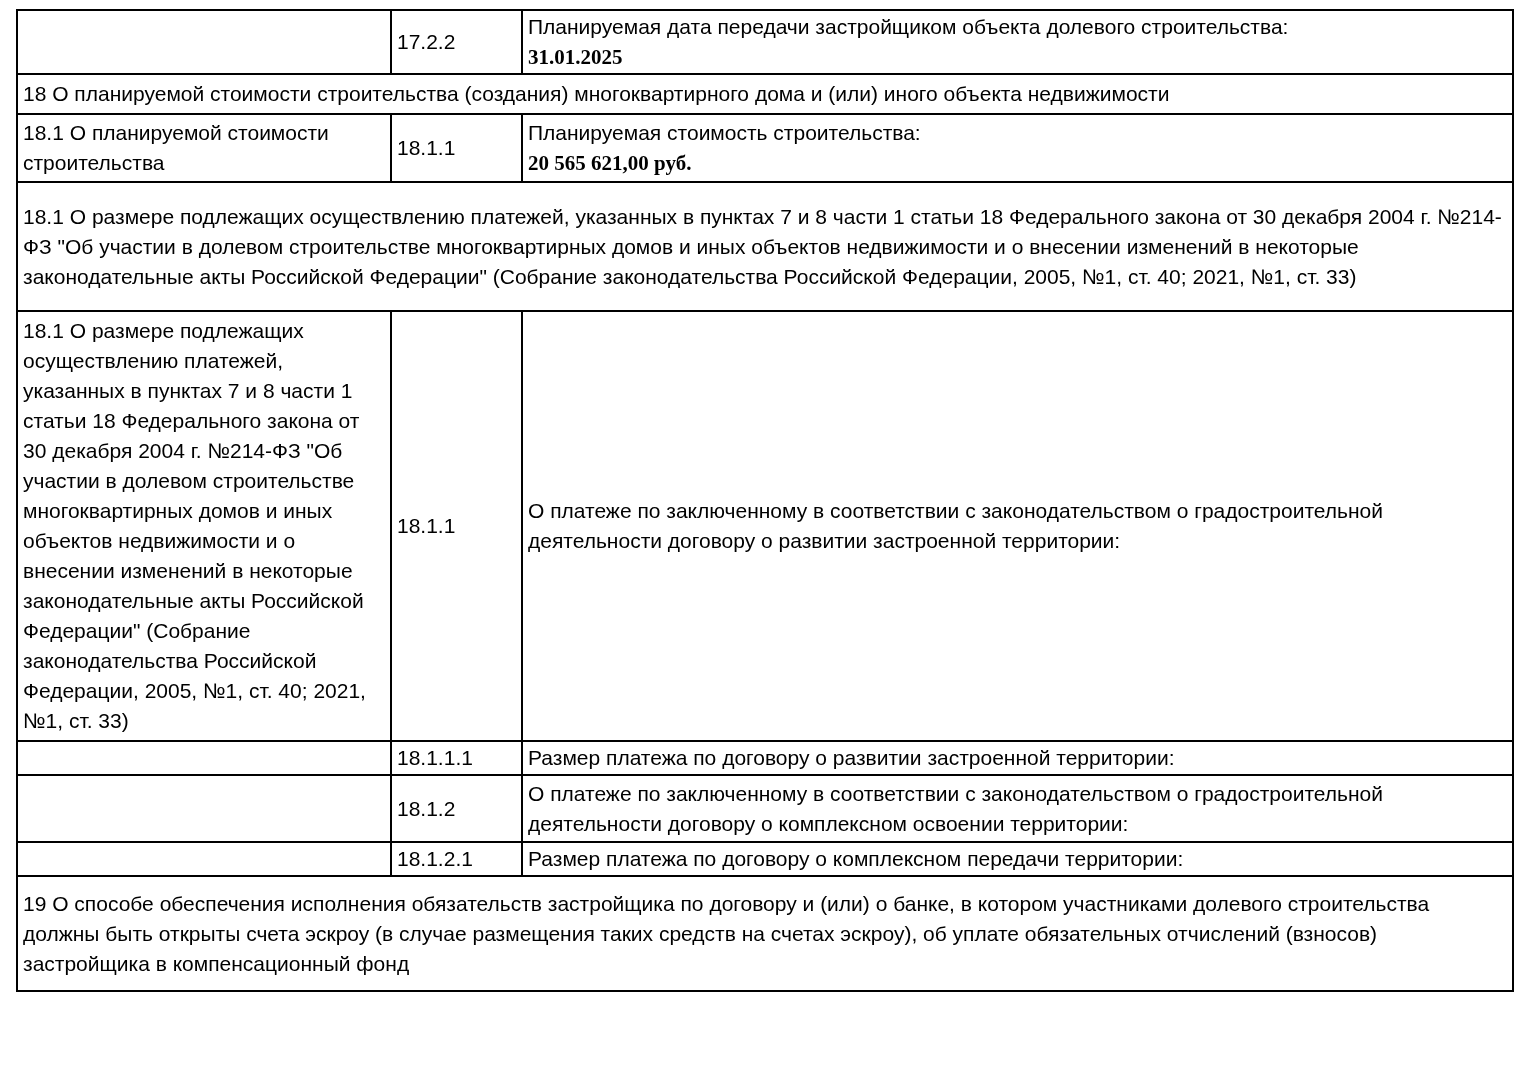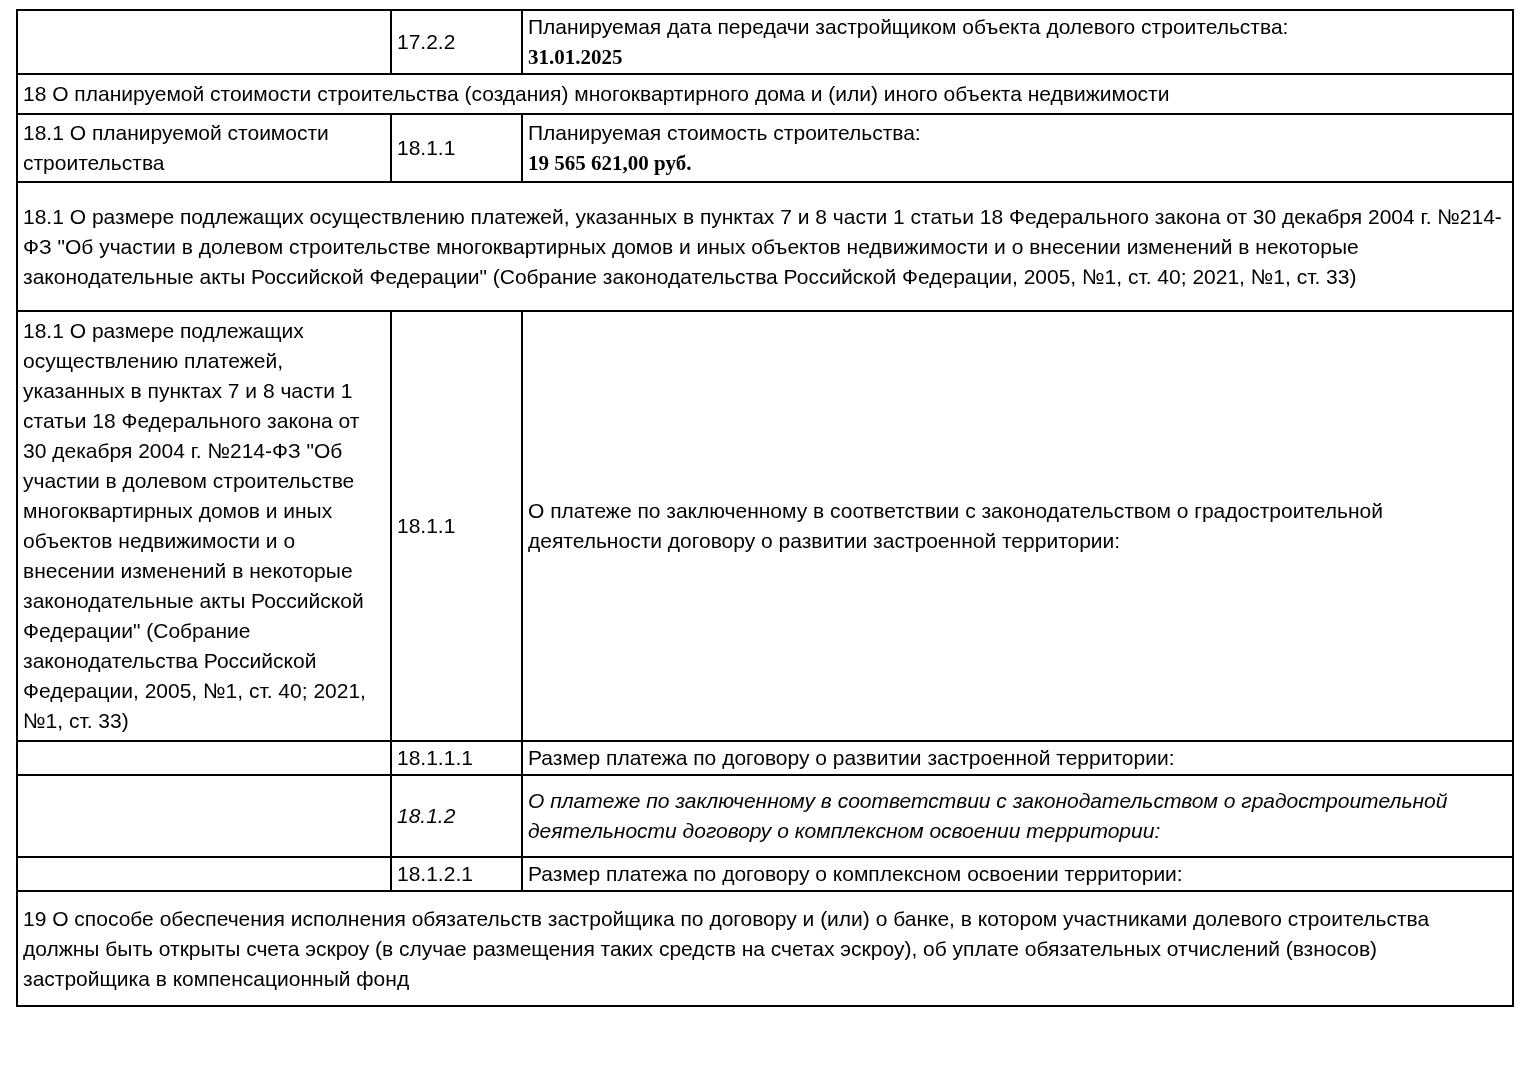--- a/index.html
+++ b/index.html
@@ -25,21 +25,21 @@
   }
   col.c1 { width:374px; }
   col.c2 { width:131px; }
   col.c3 { width:991px; }
   tr.r1 { height:63px;padding-left:6px; }
   tr.r2 { height:40px; }
   tr.r3 { height:68px;padding-left:8px; }
   tr.r4 { height:129px; }
   tr.r5 { height:430px; }
   tr.r6 { height:33px;margin-top:45px; }
-  tr.r7 { height:82px;font-style:italic; }
+  tr.r7 { height:67px; }
   tr.r8 { height:25px;padding-left:28px; }
   tr.r9 { height:115px;border-radius:21px; }
   .bold { font-weight:bold;font-family:Liberation Serif, serif; }
   td.left-cell { vertical-align:middle; }
 </style>
 </head>
 <body>
 
 <table class="decl">
   <colgroup>
@@ -60,21 +60,21 @@
 
   <tr class="r2">
     <td colspan="3">18 О планируемой стоимости строительства (создания) многоквартирного дома и (или) иного объекта недвижимости</td>
   </tr>
 
   <tr class="r3">
     <td class="left-cell">18.1 О планируемой стоимости строительства</td>
     <td>18.1.1</td>
     <td>
       <div>Планируемая стоимость строительства:</div>
-      <div class="bold">19 565 621,00 руб.</div>
+      <div class="bold">20 565 621,00 руб.</div>
     </td>
   </tr>
 
   <tr class="r4">
     <td colspan="3">18.1 О размере подлежащих осуществлению платежей, указанных в пунктах 7 и 8 части 1 статьи 18 Федерального закона от 30 декабря 2004 г. №214-ФЗ "Об участии в долевом строительстве многоквартирных домов и иных объектов недвижимости и о внесении изменений в некоторые законодательные акты Российской Федерации" (Собрание законодательства Российской Федерации, 2005, №1, ст. 40; 2021, №1, ст. 33)</td>
   </tr>
 
   <tr class="r5">
     <td class="left-cell">18.1 О размере подлежащих осуществлению платежей, указанных в пунктах 7 и 8 части 1 статьи 18 Федерального закона от 30 декабря 2004 г. №214-ФЗ "Об участии в долевом строительстве многоквартирных домов и иных объектов недвижимости и о внесении изменений в некоторые законодательные акты Российской Федерации" (Собрание законодательства Российской Федерации, 2005, №1, ст. 40; 2021, №1, ст. 33)</td>
     <td>18.1.1</td>
@@ -96,21 +96,21 @@
     <td>18.1.2</td>
     <td>
       <div>О платеже по заключенному в соответствии с законодательством о градостроительной деятельности договору о комплексном освоении территории:</div>
     </td>
   </tr>
 
   <tr class="r8">
     <td class="left-cell"></td>
     <td>18.1.2.1</td>
     <td>
-      <div>Размер платежа по договору о комплексном освоении территории:</div>
+      <div>Размер платежа по договору о комплексном передачи территории:</div>
     </td>
   </tr>
 
   <tr class="r9">
     <td colspan="3">19 О способе обеспечения исполнения обязательств застройщика по договору и (или) о банке, в котором участниками долевого строительства должны быть открыты счета эскроу (в случае размещения таких средств на счетах эскроу), об уплате обязательных отчислений (взносов) застройщика в компенсационный фонд</td>
   </tr>
 </tbody>
   </table>
 
 </body></html>

